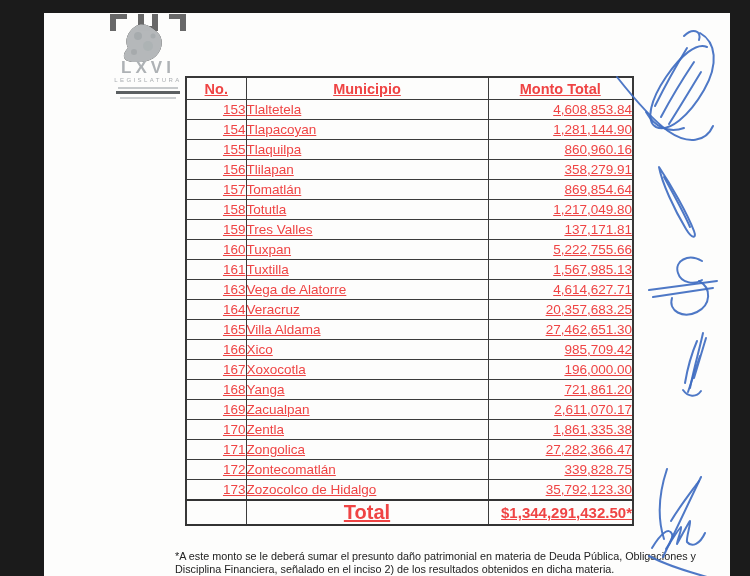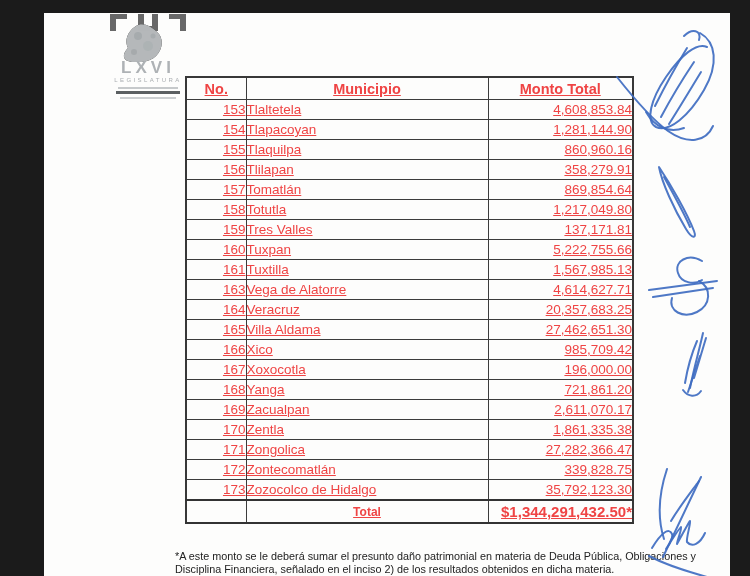--- a/index.html
+++ b/index.html
@@ -22,21 +22,21 @@
   table.doc{position:absolute;left:141px;top:63px;width:447px;border-collapse:collapse;
     table-layout:fixed;font-size:13.5px;color:#ef4444;background:#fdfdfc;
     border:2px solid #383838;text-decoration:underline;}
   table.doc th,table.doc td{border:1px solid #3c3c3c;overflow:hidden;white-space:nowrap;}
   table.doc thead th{height:21px;font-size:14.5px;font-weight:bold;text-align:center;padding:0;}
   table.doc td{height:19px;padding:0;}
   td.c0{text-align:right;}
   td.c1{padding-left:9px;margin-top:47px;}
   td.c2{text-align:right;padding-right:7px;}
   tr.total td{border-top:2px solid #333;border-bottom:2px solid #333;height:21px;font-weight:bold;}
-  tr.total td.c1{text-align:center;padding-left:0;font-size:12px;}
+  tr.total td.c1{text-align:center;padding-left:0;font-size:20px;}
   tr.total td.c2{font-size:15px;}
 
   
   .footnote{position:absolute;left:131px;top:537px;width:555px;font-size:10.8px;
     line-height:1.22;color:#222;}
 
   
   .ink{position:absolute;left:0;top:0;pointer-events:none;}
   .ink path{fill:none;stroke:#3f6cc1;stroke-width:2;stroke-linecap:round;
     stroke-linejoin:round;opacity:.92;}

